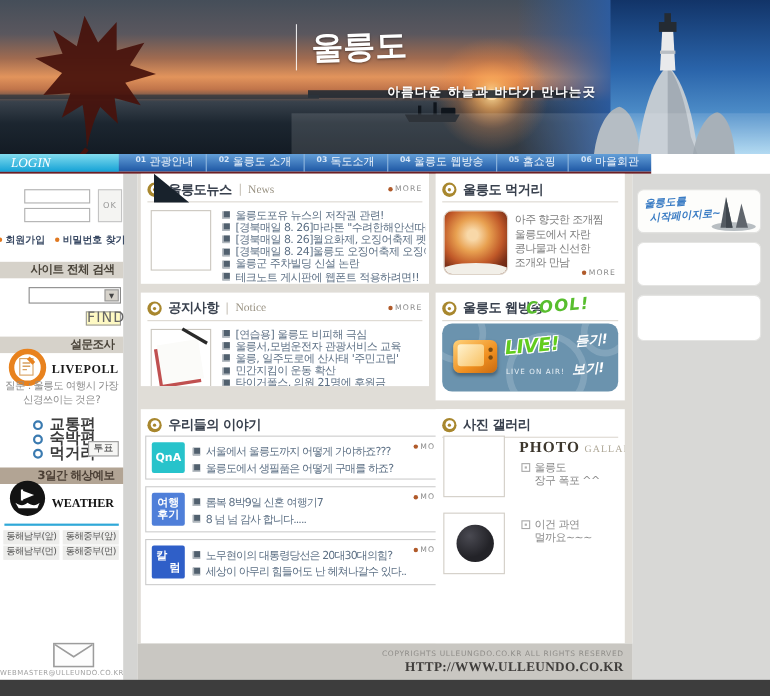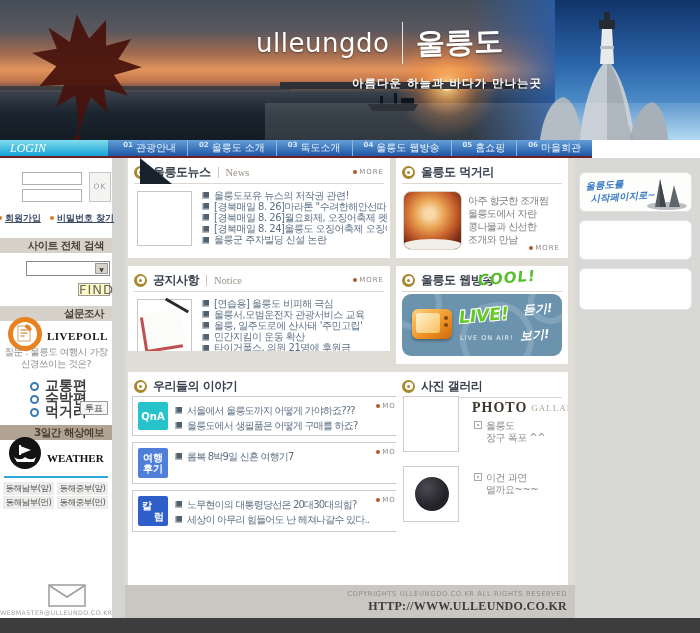--- a/index.html
+++ b/index.html
@@ -32,21 +32,21 @@
   .gutter{position:absolute;left:112px;top:158px;width:13px;height:460px;background:#d4d4d2;}
   .content-bg{position:absolute;left:125px;top:158px;width:450px;height:427px;background:#e0ddd7;}
   .rail{position:absolute;left:575px;top:158px;width:125px;height:460px;background:#d8d8d6;}
 
   
   .s-input{position:absolute;left:22px;width:60px;height:13px;border:1px solid #b0b0b0;background:#fff;font-size:9px;padding:0 2px;}
   .in-id{top:172px}.in-pw{top:189px}
   .ok-btn{position:absolute;left:89px;top:172px;width:22px;height:30px;border:1px solid #c4c4c4;background:#f4f4f2;
           font-size:7.5px;color:#999;text-align:center;line-height:28px;letter-spacing:1px;}
   .mlinks{position:absolute;left:0;top:212px;width:112px;display:flex;justify-content:center;gap:9px;
-          font-size:9px;font-weight:bold;color:#3c4c66;white-space:nowrap;text-decoration:underline;}
+          font-size:9px;font-weight:bold;color:#3c4c66;white-space:nowrap;}
   .odot{width:4px;height:4px;background:#e07820;border-radius:50%;display:inline-block;margin-right:3px;vertical-align:1px;}
   .sband{position:absolute;left:0;width:112px;height:15px;background:#d6d2ca;font-size:10.5px;font-weight:bold;
          color:#4a443a;text-align:right;padding-right:8px;line-height:15px;letter-spacing:-0.5px;}
   .band-search{top:238px}.band-poll{top:306px}
   .band-weather{top:425px;background:#b2a494;color:#4c4036;}
   .sel{position:absolute;left:26px;top:261px;width:84px;height:15px;border:1px solid #8a8a8a;background:#fff;}
   .sel-arrow{position:absolute;right:1px;top:1px;bottom:1px;width:13px;background:#d6d2ca;border:1px solid #9a9a9a;
              color:#444;text-align:center;}
   .sel-arrow::before{content:"▼";font-size:6px;line-height:11px;display:block;}
   .find-btn{position:absolute;left:78px;top:283px;width:32px;height:13px;border:1px solid #9a9a9a;background:#fef9c3;
@@ -233,21 +233,20 @@
         <rect x="604" y="12" width="6" height="8" fill="#242b33"></rect>
         <rect x="600" y="46" width="14" height="3" fill="#b9bec4"></rect>
       </g>
       <rect x="265" y="103" width="435" height="37" fill="#ffffff" opacity="0.13"></rect>
       <g transform="translate(18,6) scale(1.35) rotate(6 50 50)">
         <path fill="#47120c" opacity="0.93" d="M50 96 C48 82 46 74 44 67 L31 77 L35 60 L17 63 L28 47 L9 39 L27 34 L19 19 L36 28 L39 7 L50 24 L61 9 L63 28 L81 21 L73 37 L91 41 L71 49 L83 63 L65 60 L69 77 L56 67 C53 75 51 84 50 96 Z"></path>
         <path d="M50 96 C44 106 34 113 22 116" stroke="#47120c" stroke-width="3" fill="none"></path>
       </g>
     </svg>
     <div class="htitle">
-      <span class="t-en">ulleungdo</span>
       <span class="t-bar"></span>
       <span class="t-ko">울릉도</span>
     </div>
     <div class="hsub">아름다운 하늘과 바다가 만나는곳</div>
   </div>
 
   <div class="navbar">
     <div class="login-tab">LOGIN</div>
     <div class="nav-items">
       <a class="nav-item">
@@ -389,20 +388,24 @@
           <a>[경북매일 8. 26]월요화제, 오징어축제 펫..</a>
         </div>
       <div class="li">
           <span class="sq"></span>
           <a>[경북매일 8. 24]울릉도 오징어축제 오징어..</a>
         </div>
       <div class="li">
           <span class="sq"></span>
           <a>울릉군 주차빌딩 신설 논란</a>
         </div>
+      <div class="li">
+          <span class="sq"></span>
+          <a>테크노트 게시판에 웹폰트 적용하려면!!</a>
+        </div>
     </div>
   </div>
 
   <div class="panel p-notice">
     <div class="sec-head">
       <span class="sec-ico"></span>
       <span class="sec-title">공지사항</span>
       <span class="sec-sub">Notice</span>
       <a class="more">
           <i class="mdot"></i>
@@ -473,20 +476,24 @@
           <span>후기</span>
         </span>
       <a class="more">
           <i class="mdot"></i>
           <span>MORE</span>
         </a>
       <div class="blist">
         <div class="li">
             <span class="sq"></span>
             <a>롬복 8박9일 신혼 여행기7</a>
+          </div>
+        <div class="li">
+            <span class="sq"></span>
+            <a>8 넘 넘 감사 합니다.....</a>
           </div>
       </div>
     </div>
 
     <div class="board b2">
       <span class="blabel">
           <span>칼</span>
           <span>럼</span>
         </span>
       <a class="more">

